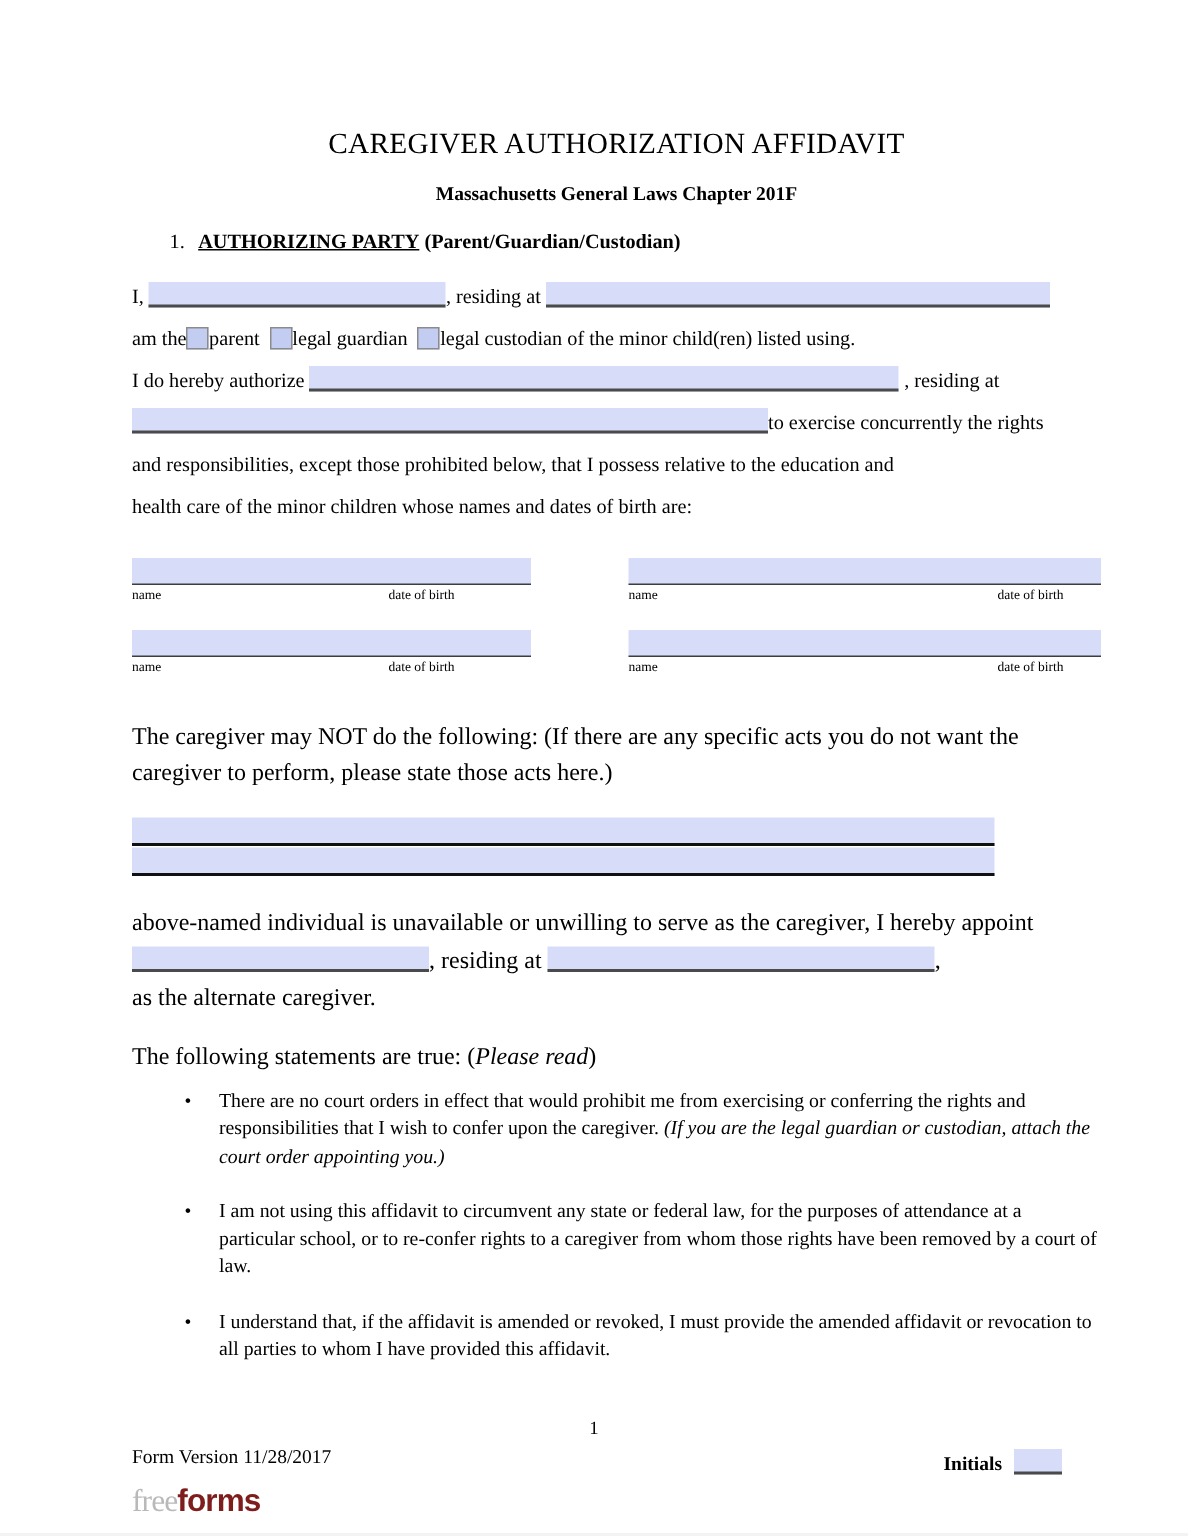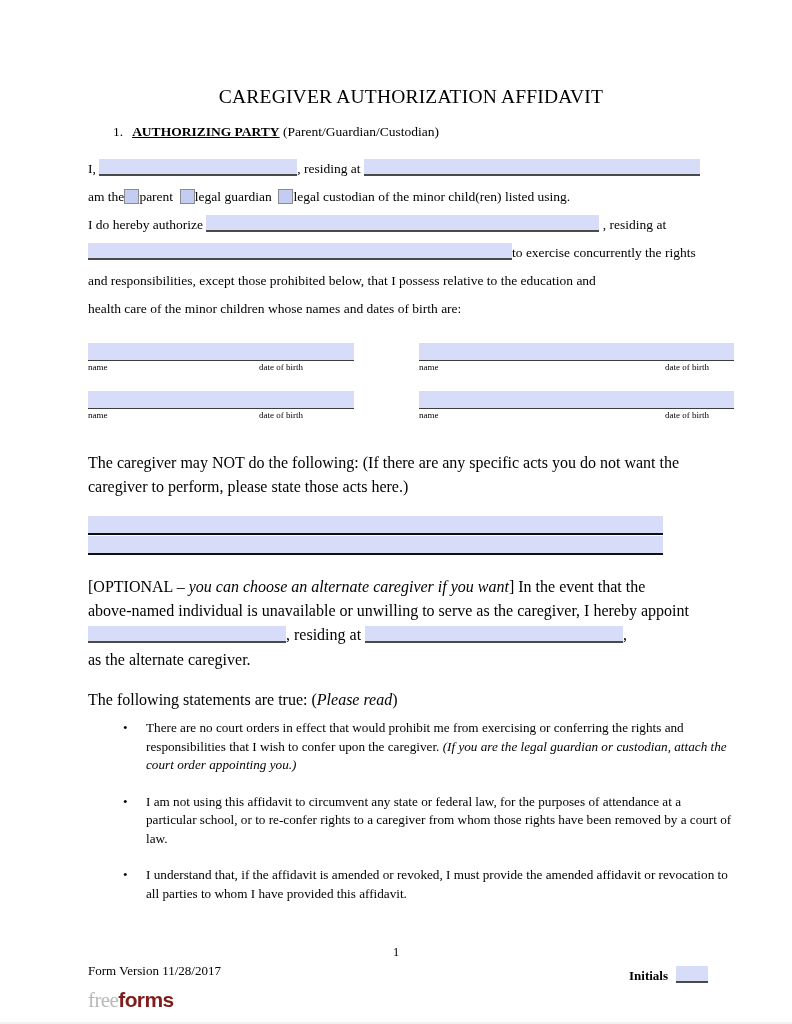--- a/index.html
+++ b/index.html
@@ -53,21 +53,21 @@
   .section-line {
     font-size: 13.5px;
     padding-top: 16px;
     padding-left: 25px;
   }
   .section-num { margin-right: 9px; }
   .section-title {
     font-weight: bold;
     text-decoration: underline;
   }
-  .section-paren { font-weight: normal; }
+  .section-paren { font-weight: bold; }
 
   
   .ptext {
     font-size: 13.5px;
     line-height: 28px;
     white-space: nowrap;
   }
   .para {
     font-size: 16px;
     line-height: 23.5px;
@@ -207,20 +207,21 @@
   .logo .lg-free  { color: #b9b9b9; font-weight: normal; font-family: Liberation Serif, serif; }
   .logo .lg-forms { color: #7f1d1d; font-weight: bold; }
 </style>
 </head>
 <body>
 
 <div class="page">
   <div class="content">
 
     <h1 class="doc-title">CAREGIVER AUTHORIZATION AFFIDAVIT</h1>
+    <div class="doc-subtitle">Massachusetts General Laws Chapter 201F</div>
 
     <div class="section-line">
       <span class="section-num">1.</span><span class="section-title">AUTHORIZING PARTY</span><span>&nbsp;</span><span class="section-paren">(Parent/Guardian/Custodian)</span>
     </div>
 
     <div class="ptext" style="padding-top:15px;">
       <span>I,</span>
       <span class="fld" style="width:198px;"></span><span>, residing at</span>
       <span class="fld" style="width:336px;"></span>
     </div>
@@ -286,23 +287,20 @@
       <div>The caregiver may NOT do the following: (If there are any specific acts you do not want the</div>
       <div>caregiver to perform, please state those acts here.)</div>
     </div>
 
     <div style="margin-top:18px;">
       <div class="wideline"></div>
       <div class="wideline"></div>
     </div>
 
     <div class="para" style="margin-top:20px;">
-      <div>
-        <span>[OPTIONAL – </span><span class="it">you can choose an alternate caregiver if you want</span><span>] In the event that the</span>
-      </div>
       <div>above-named individual is unavailable or unwilling to serve as the caregiver, I hereby appoint</div>
       <div style="line-height:26px;">
         <span class="fld" style="width:198px;"></span><span>, residing at</span>
         <span class="fld" style="width:258px;"></span><span>,</span>
       </div>
       <div>as the alternate caregiver.</div>
     </div>
 
     <div class="para" style="margin-top:16px;">
       <span>The following statements are true: (</span><span class="it">Please read</span><span>)</span>

